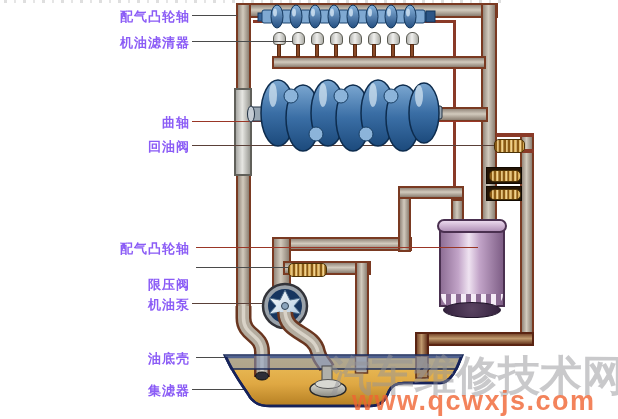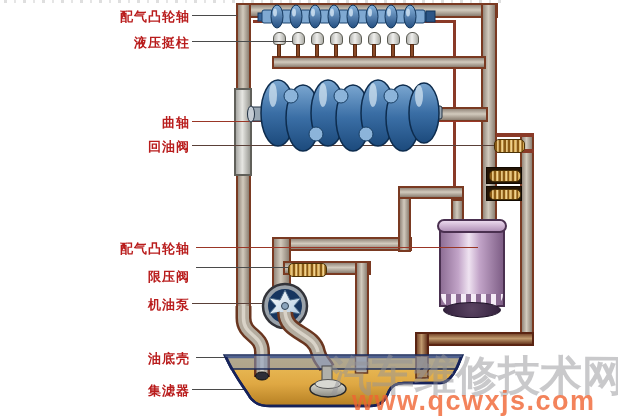--- a/index.html
+++ b/index.html
@@ -27,21 +27,21 @@
          background:linear-gradient(180deg,#ead8ec,#b292b8);border:2px solid #4a3050;border-radius:7px;}
   .f-body{position:absolute;left:439px;top:227px;width:66px;height:80px;box-sizing:border-box;
          border:2px solid #4a3050;border-top:none;
          background:linear-gradient(90deg,#8f6f96,#c2a4c8 28%,#efe3f1 45%,#c2a4c8 62%,#7e5e86);}
   .f-flute{position:absolute;left:441px;top:294px;width:62px;height:14px;
          background:repeating-linear-gradient(90deg,#f4ecf6 0,#f4ecf6 5px,#8a6a92 5px,#8a6a92 10px);
          border-radius:0 0 18px 18px;}
   .f-bot{position:absolute;left:443px;top:302px;width:58px;height:16px;border-radius:50%;
          background:radial-gradient(circle at 50% 40%,#5a4462,#32203c);border:1px solid #20142a;box-sizing:border-box;}
   
-  .lbl{position:absolute;right:428px;font-size:13px;font-weight:bold;color:#b91c1c;
+  .lbl{position:absolute;right:428px;font-size:13px;font-weight:bold;color:#8b5cf6;
        letter-spacing:1px;white-space:nowrap;}
   .ld{position:absolute;height:1px;background:#4a4a4a;}
   .ld.red{background:#9a3626;}
   .ld.dred{background:#5a4038;}
   
   .wm-cn{position:absolute;left:330px;top:348px;font-size:42px;font-weight:bold;white-space:nowrap;
          color:rgba(148,148,152,0.50);letter-spacing:0px;}
   .wm-url{position:absolute;left:352px;top:386px;font-size:27px;font-weight:bold;white-space:nowrap;
          color:rgba(240,100,50,0.80);letter-spacing:1.5px;text-align:right;}
   .artifact{position:absolute;left:4px;top:0;width:500px;height:3px;opacity:.55;
@@ -244,25 +244,25 @@
   </svg>
 
   <div class="spring" style="left:494px;top:139px;width:29px;height:12px;"></div>
   <div class="sbox" style="left:486px;top:167px;width:36px;height:17px;"></div>
   <div class="spring" style="left:489px;top:170px;width:30px;height:10px;"></div>
   <div class="sbox" style="left:486px;top:186px;width:36px;height:15px;"></div>
   <div class="spring" style="left:489px;top:189px;width:30px;height:9px;"></div>
   <div class="spring" style="left:288px;top:263px;width:37px;height:12px;"></div>
 
   <div class="lbl" style="top:8px;">配气凸轮轴</div>
-  <div class="lbl" style="top:34px;">液压挺柱</div>
+  <div class="lbl" style="top:34px;">机油滤清器</div>
   <div class="lbl" style="top:114px;">曲轴</div>
   <div class="lbl" style="top:138px;">回油阀</div>
   <div class="lbl" style="top:240px;">配气凸轮轴</div>
-  <div class="lbl" style="top:268px;margin-left:45px;">限压阀</div>
+  <div class="lbl" style="top:276px;margin-left:45px;">限压阀</div>
   <div class="lbl" style="top:296px;font-family:Liberation Serif, serif;">机油泵</div>
   <div class="lbl" style="top:350px;">油底壳</div>
   <div class="lbl" style="top:382px;">集滤器</div>
 
   <div class="wm-cn">汽车维修技术网</div>
   <div class="wm-url">www.qcwxjs.com</div>
 
 </div>
 
 </body></html>

